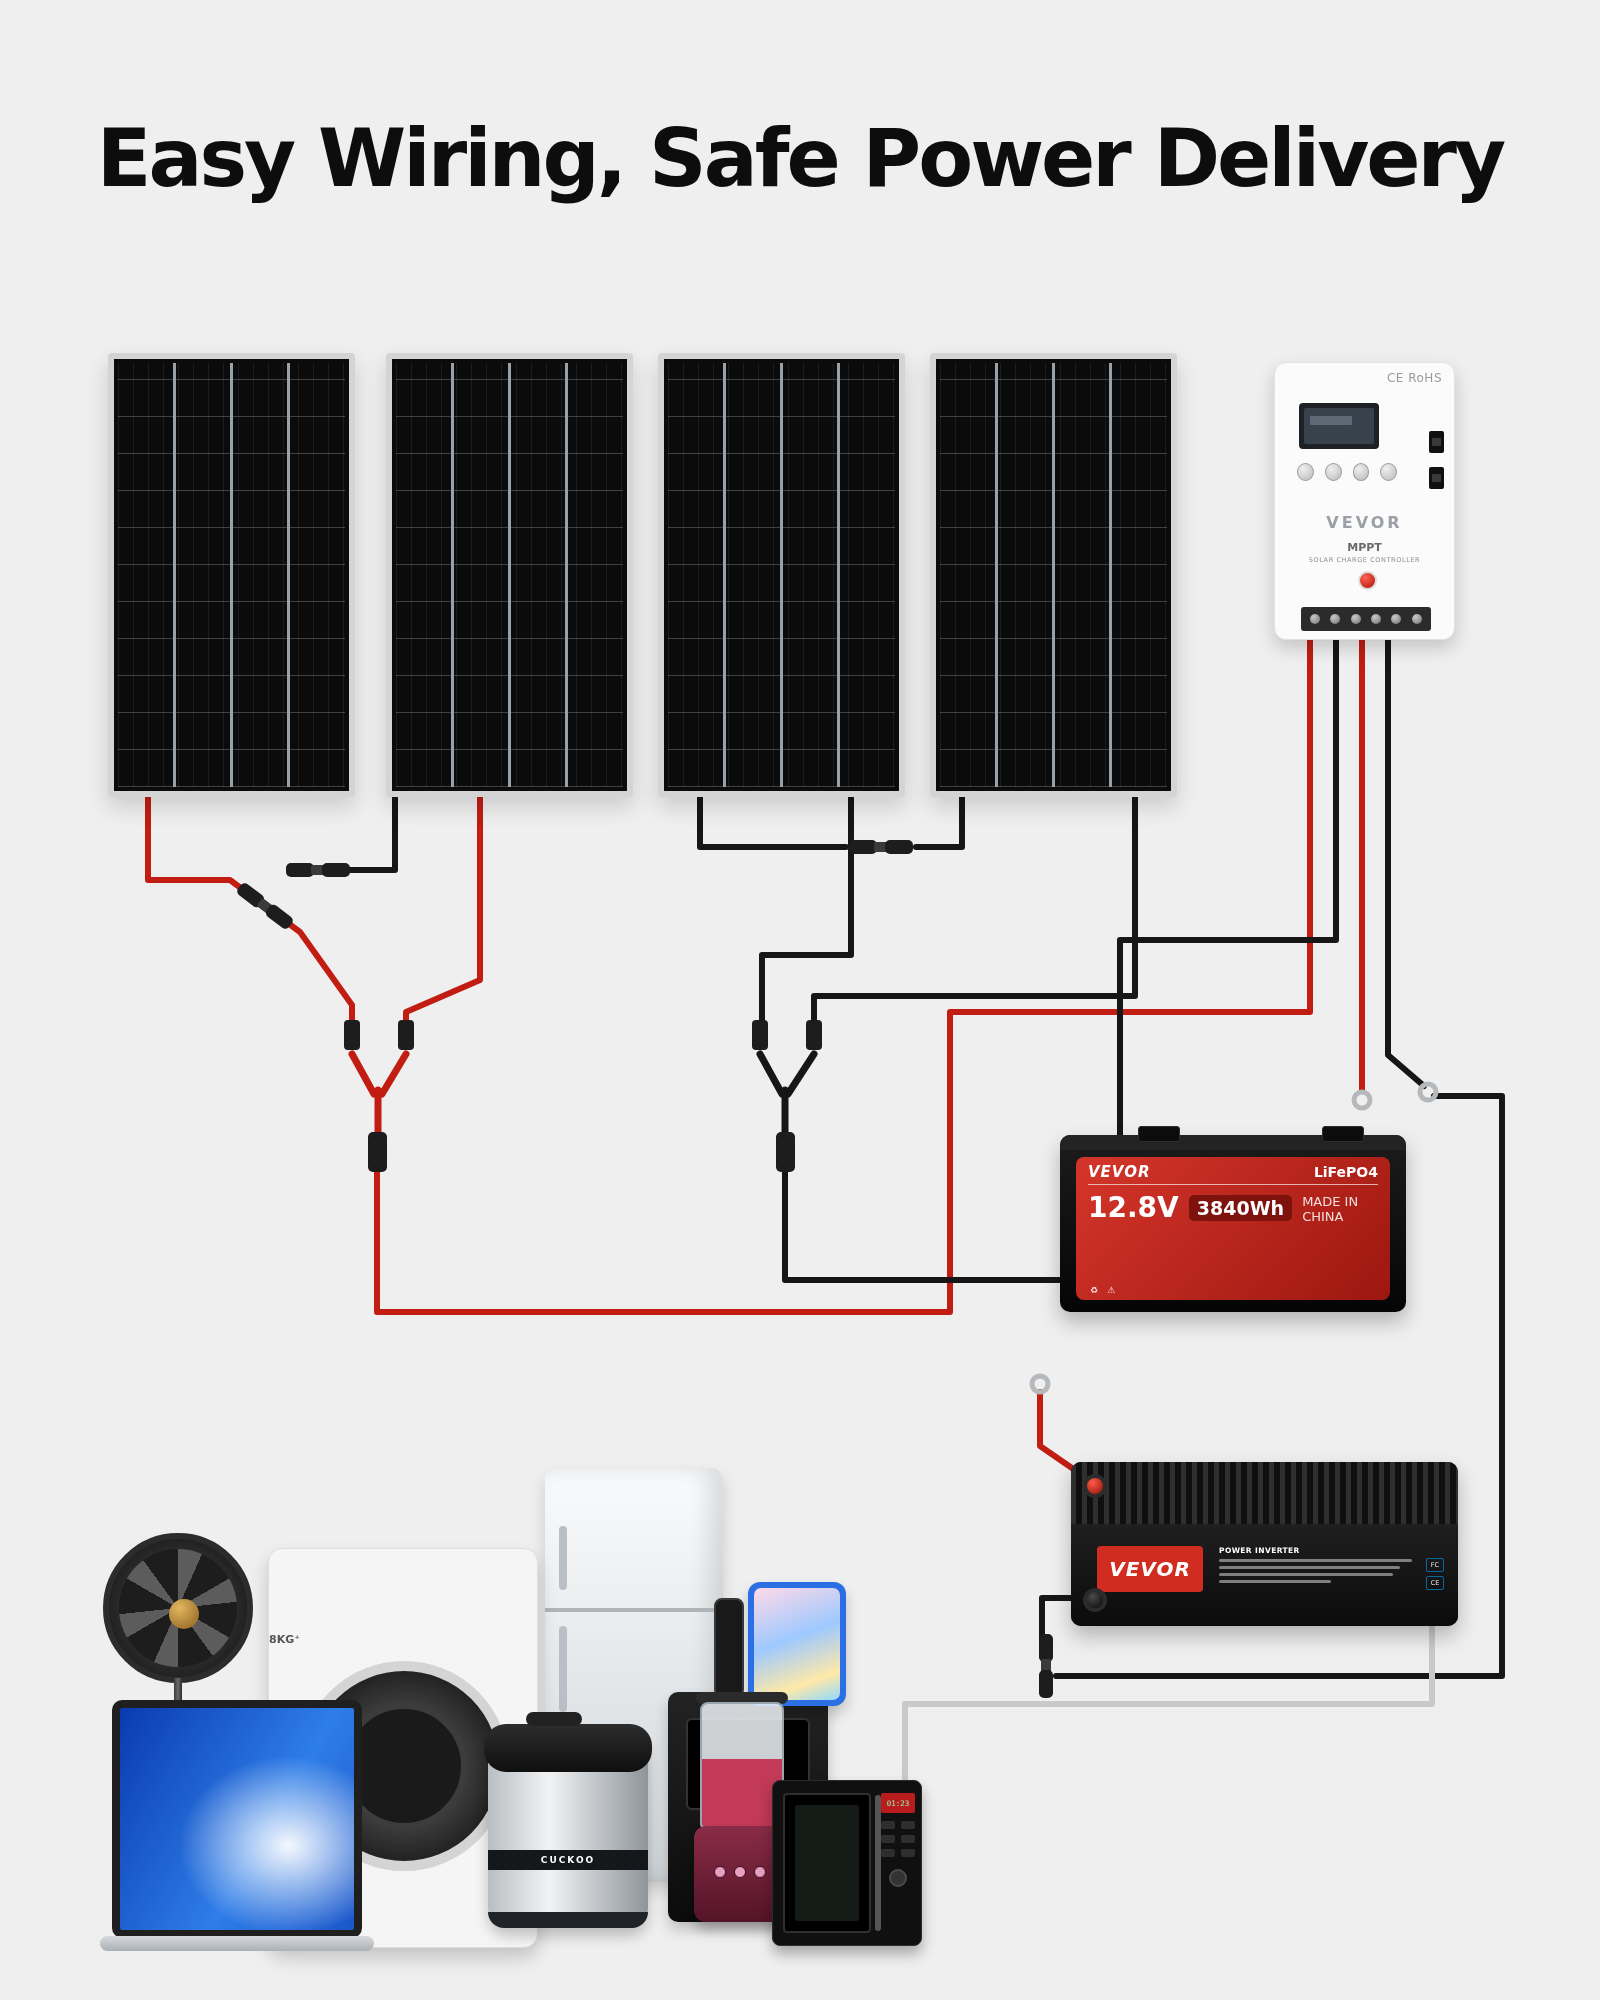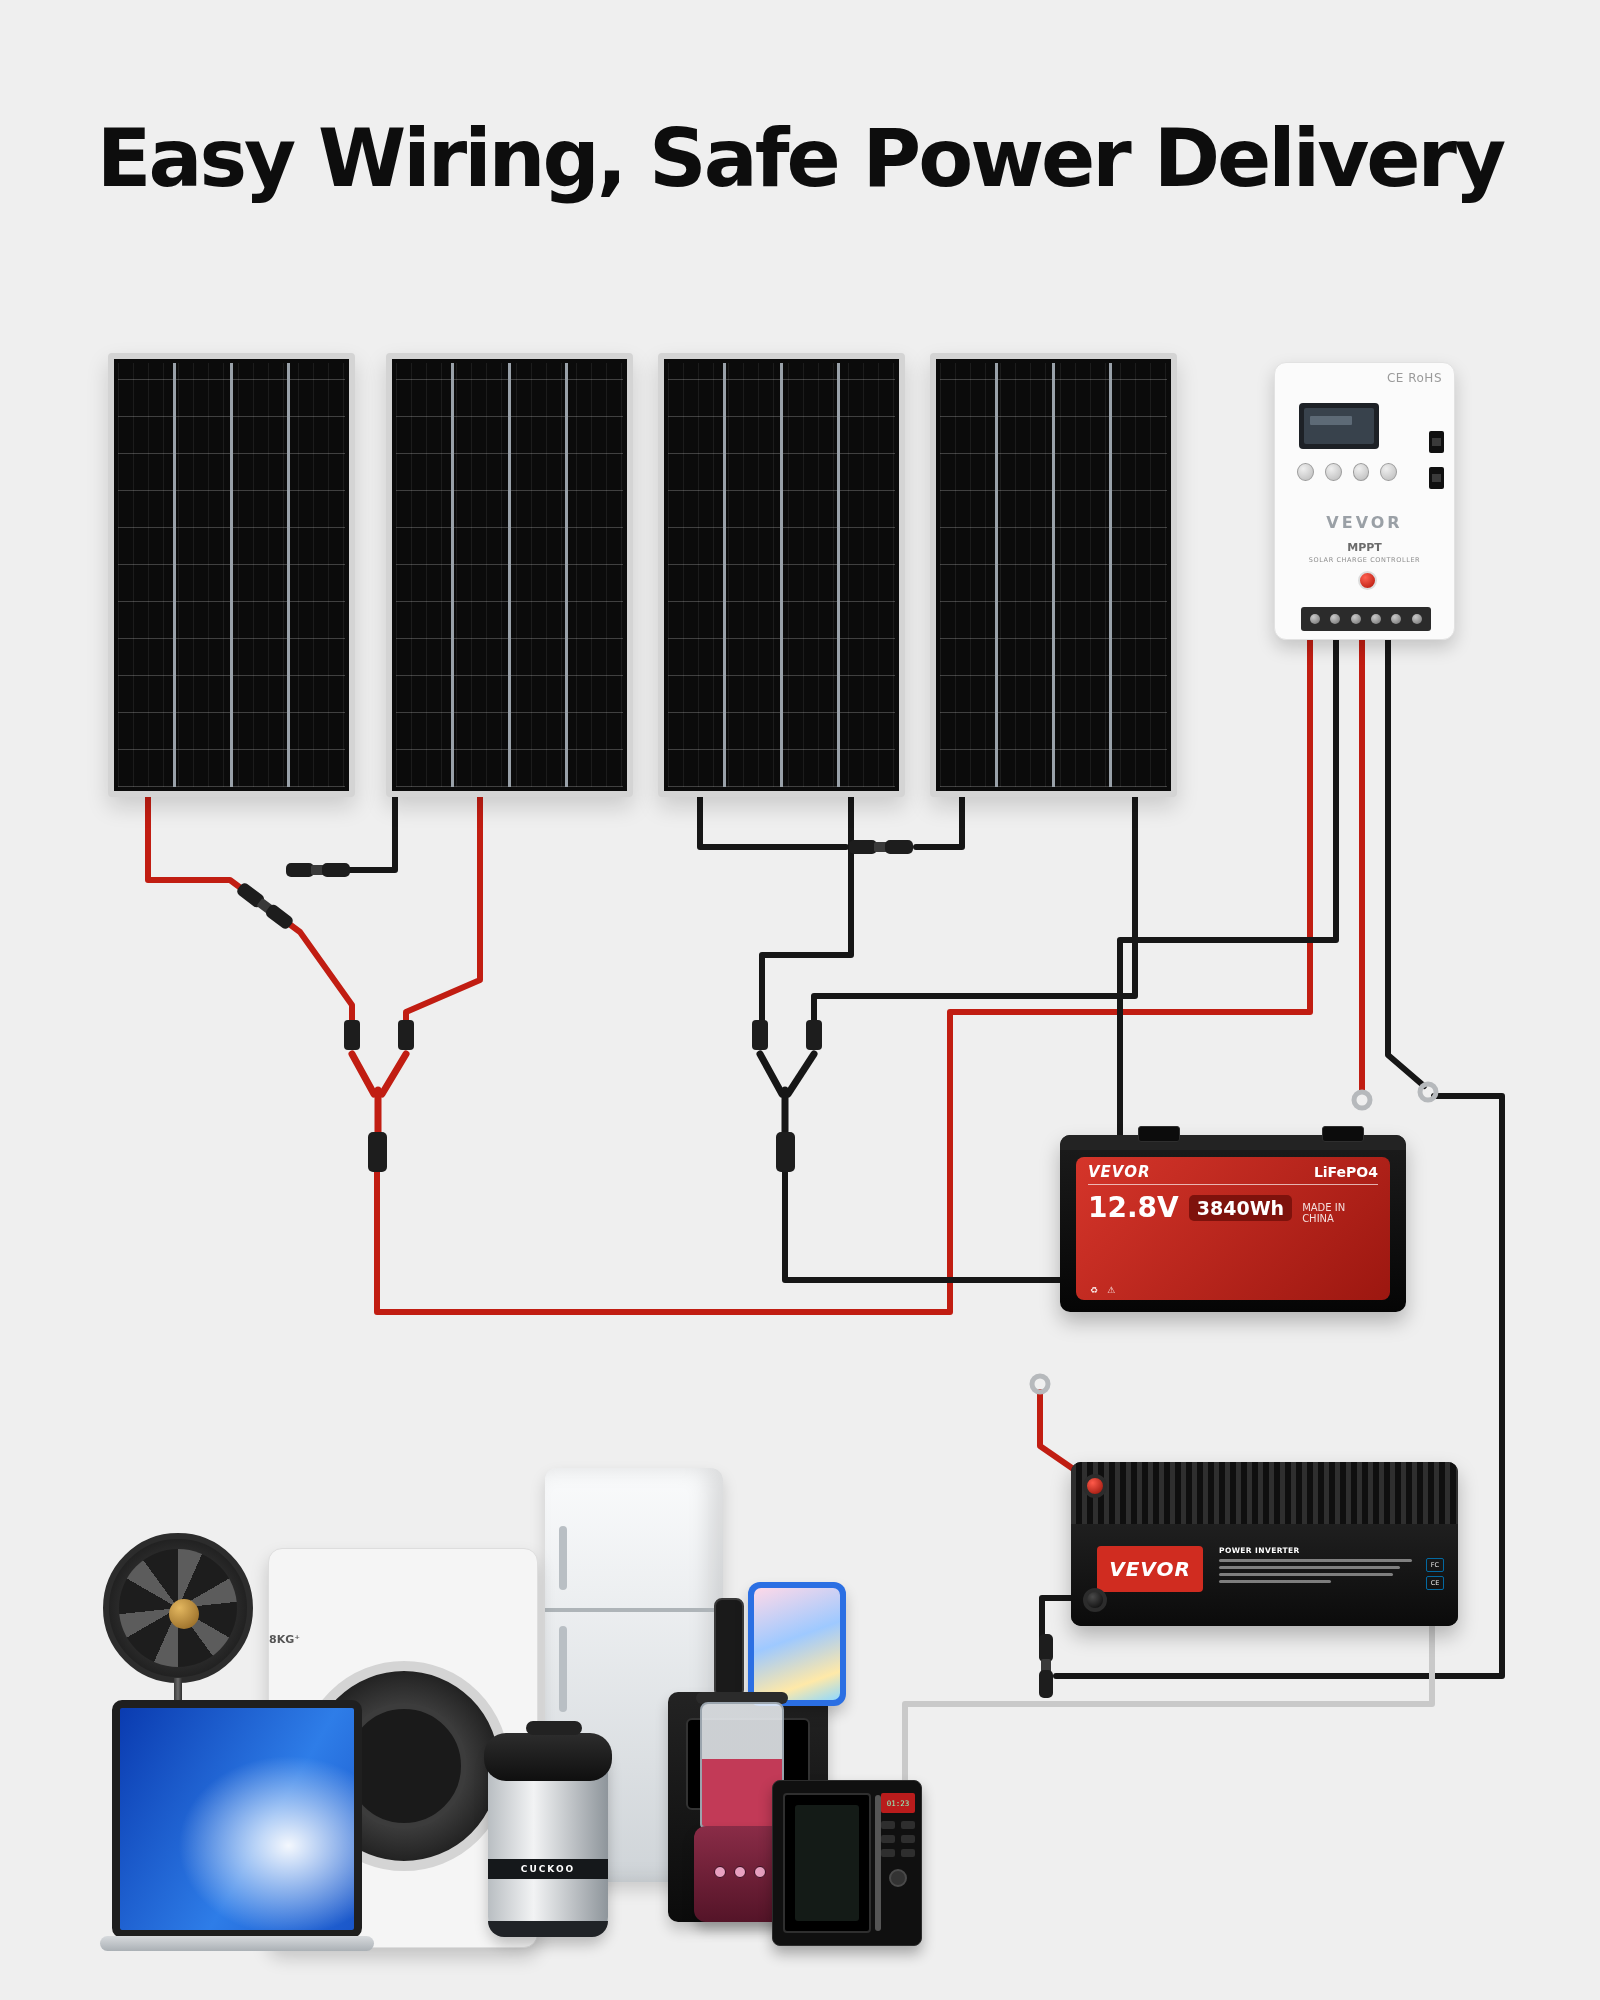--- a/index.html
+++ b/index.html
@@ -60,21 +60,21 @@
   .bat-brand{font-size:15px;font-weight:bold;font-style:italic;letter-spacing:1px;}
   .bat-chem{font-size:14px;font-weight:600;}
   .bat-row2{display:flex;justify-content:space-between;align-items:center;margin-top:5px;}
   .bat-name{color:#ffd400;font-weight:bold;font-size:17.5px;line-height:1.18;letter-spacing:.4px;}
   .bat-cap{display:flex;align-items:baseline;gap:3px;}
   .bat-cap-val{font-size:50px;font-weight:bold;line-height:1;}
   .bat-cap-unit{font-size:18px;font-weight:bold;}
   .bat-row3{display:flex;align-items:center;gap:10px;margin-top:6px;}
   .bat-volt{font-size:28px;font-weight:bold;}
   .bat-energy{font-size:19px;font-weight:bold;background:#7e120c;border-radius:5px;padding:2px 8px;}
-  .bat-origin{margin-left:auto;font-size:10px;opacity:.85;align-self:flex-end;}
+  .bat-origin{margin-left:auto;font-size:13px;opacity:.85;align-self:flex-end;}
   .bat-icons{position:absolute;left:14px;bottom:5px;font-size:9px;color:#fff;opacity:.9;letter-spacing:3px;}
 
   
   .inverter{position:absolute;left:1071px;top:1462px;width:387px;height:164px;z-index:2;background:#141414;
             border-radius:10px;box-shadow:0 10px 20px rgba(0,0,0,.25);}
   .inv-fins{position:absolute;left:0;right:0;top:0;height:62px;border-radius:10px 10px 0 0;
             background:repeating-linear-gradient(90deg,#2f2f2f 0 5px,#0f0f0f 5px 11px);}
   .inv-face{position:absolute;left:0;right:0;top:62px;bottom:0;background:linear-gradient(180deg,#1f1f1f,#0b0b0b);
             border-radius:0 0 10px 10px;}
   .inv-logo{position:absolute;left:26px;top:84px;width:106px;height:46px;background:#d02c20;border-radius:4px;
@@ -133,21 +133,21 @@
                  background:linear-gradient(160deg,#ffd9e8 0%,#9ec9ff 45%,#ffe9a8 80%,#8fd8ff 100%);}
 
   .laptop{position:absolute;left:22px;top:240px;width:250px;height:254px;}
   .laptop-screen{position:absolute;left:0;top:0;width:250px;height:238px;background:#0d2d7a;border:8px solid #1f1f1f;
                  border-radius:10px;
                  background-image:radial-gradient(ellipse at 72% 62%,rgba(255,255,255,.95),rgba(255,255,255,0) 46%),
                                   linear-gradient(120deg,#0a3bb0,#2e7de8 60%,#1a56c9);}
   .laptop-base{position:absolute;left:-12px;top:236px;width:274px;height:15px;border-radius:8px;
                background:linear-gradient(180deg,#d7dadd,#aab0b5);}
 
-  .cooker{position:absolute;left:398px;top:281px;width:120px;height:196px;border-radius:20px;
+  .cooker{position:absolute;left:398px;top:272px;width:160px;height:196px;border-radius:20px;
           background:linear-gradient(90deg,#b9bec2,#f2f3f4 38%,#8e959b);box-shadow:0 8px 14px rgba(0,0,0,.22);}
   .cooker-lid{position:absolute;left:-4px;right:-4px;top:-8px;height:48px;border-radius:22px;
               background:linear-gradient(180deg,#2d2d2d,#0f0f0f);}
   .cooker-handle{position:absolute;left:38px;top:-20px;width:56px;height:14px;border-radius:8px;background:#222;}
   .cooker-band{position:absolute;left:0;right:0;top:118px;height:20px;background:#15181b;display:flex;
                align-items:center;justify-content:center;color:#fff;font-size:9px;letter-spacing:2px;font-weight:bold;}
   .cooker-base{position:absolute;left:0;right:0;bottom:0;height:16px;background:#202327;border-radius:0 0 18px 18px;}
 
   .blender-jar{position:absolute;left:610px;top:242px;width:84px;height:126px;border:2px solid #9aa4ad;border-radius:8px 8px 4px 4px;
                background:linear-gradient(180deg,rgba(240,244,248,.85) 0 45%,#c23a57 45% 100%);}

